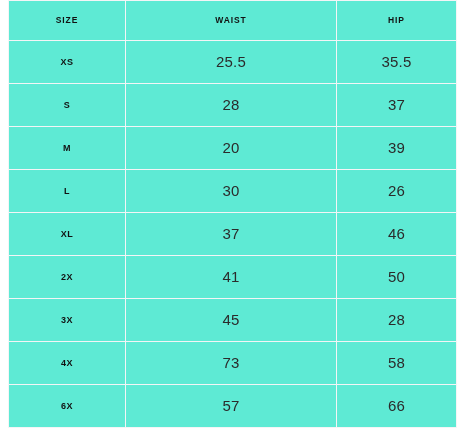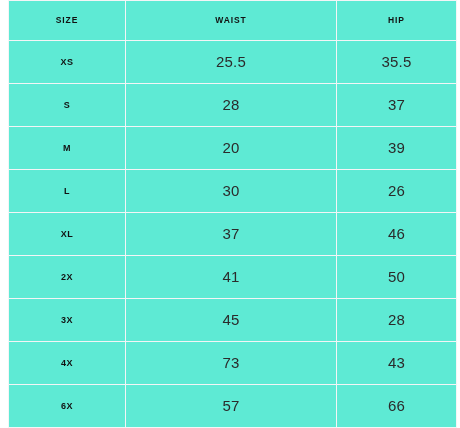--- a/index.html
+++ b/index.html
@@ -110,21 +110,21 @@
         <td class="cell-measure">50</td>
       </tr>
       <tr>
         <td class="cell-size">3X</td>
         <td class="cell-measure">45</td>
         <td class="cell-measure">28</td>
       </tr>
       <tr>
         <td class="cell-size">4X</td>
         <td class="cell-measure">73</td>
-        <td class="cell-measure">43</td>
+        <td class="cell-measure">58</td>
       </tr>
       <tr>
         <td class="cell-size">6X</td>
         <td class="cell-measure">57</td>
         <td class="cell-measure">66</td>
       </tr>
     </tbody>
   </table>
 </div>
 

